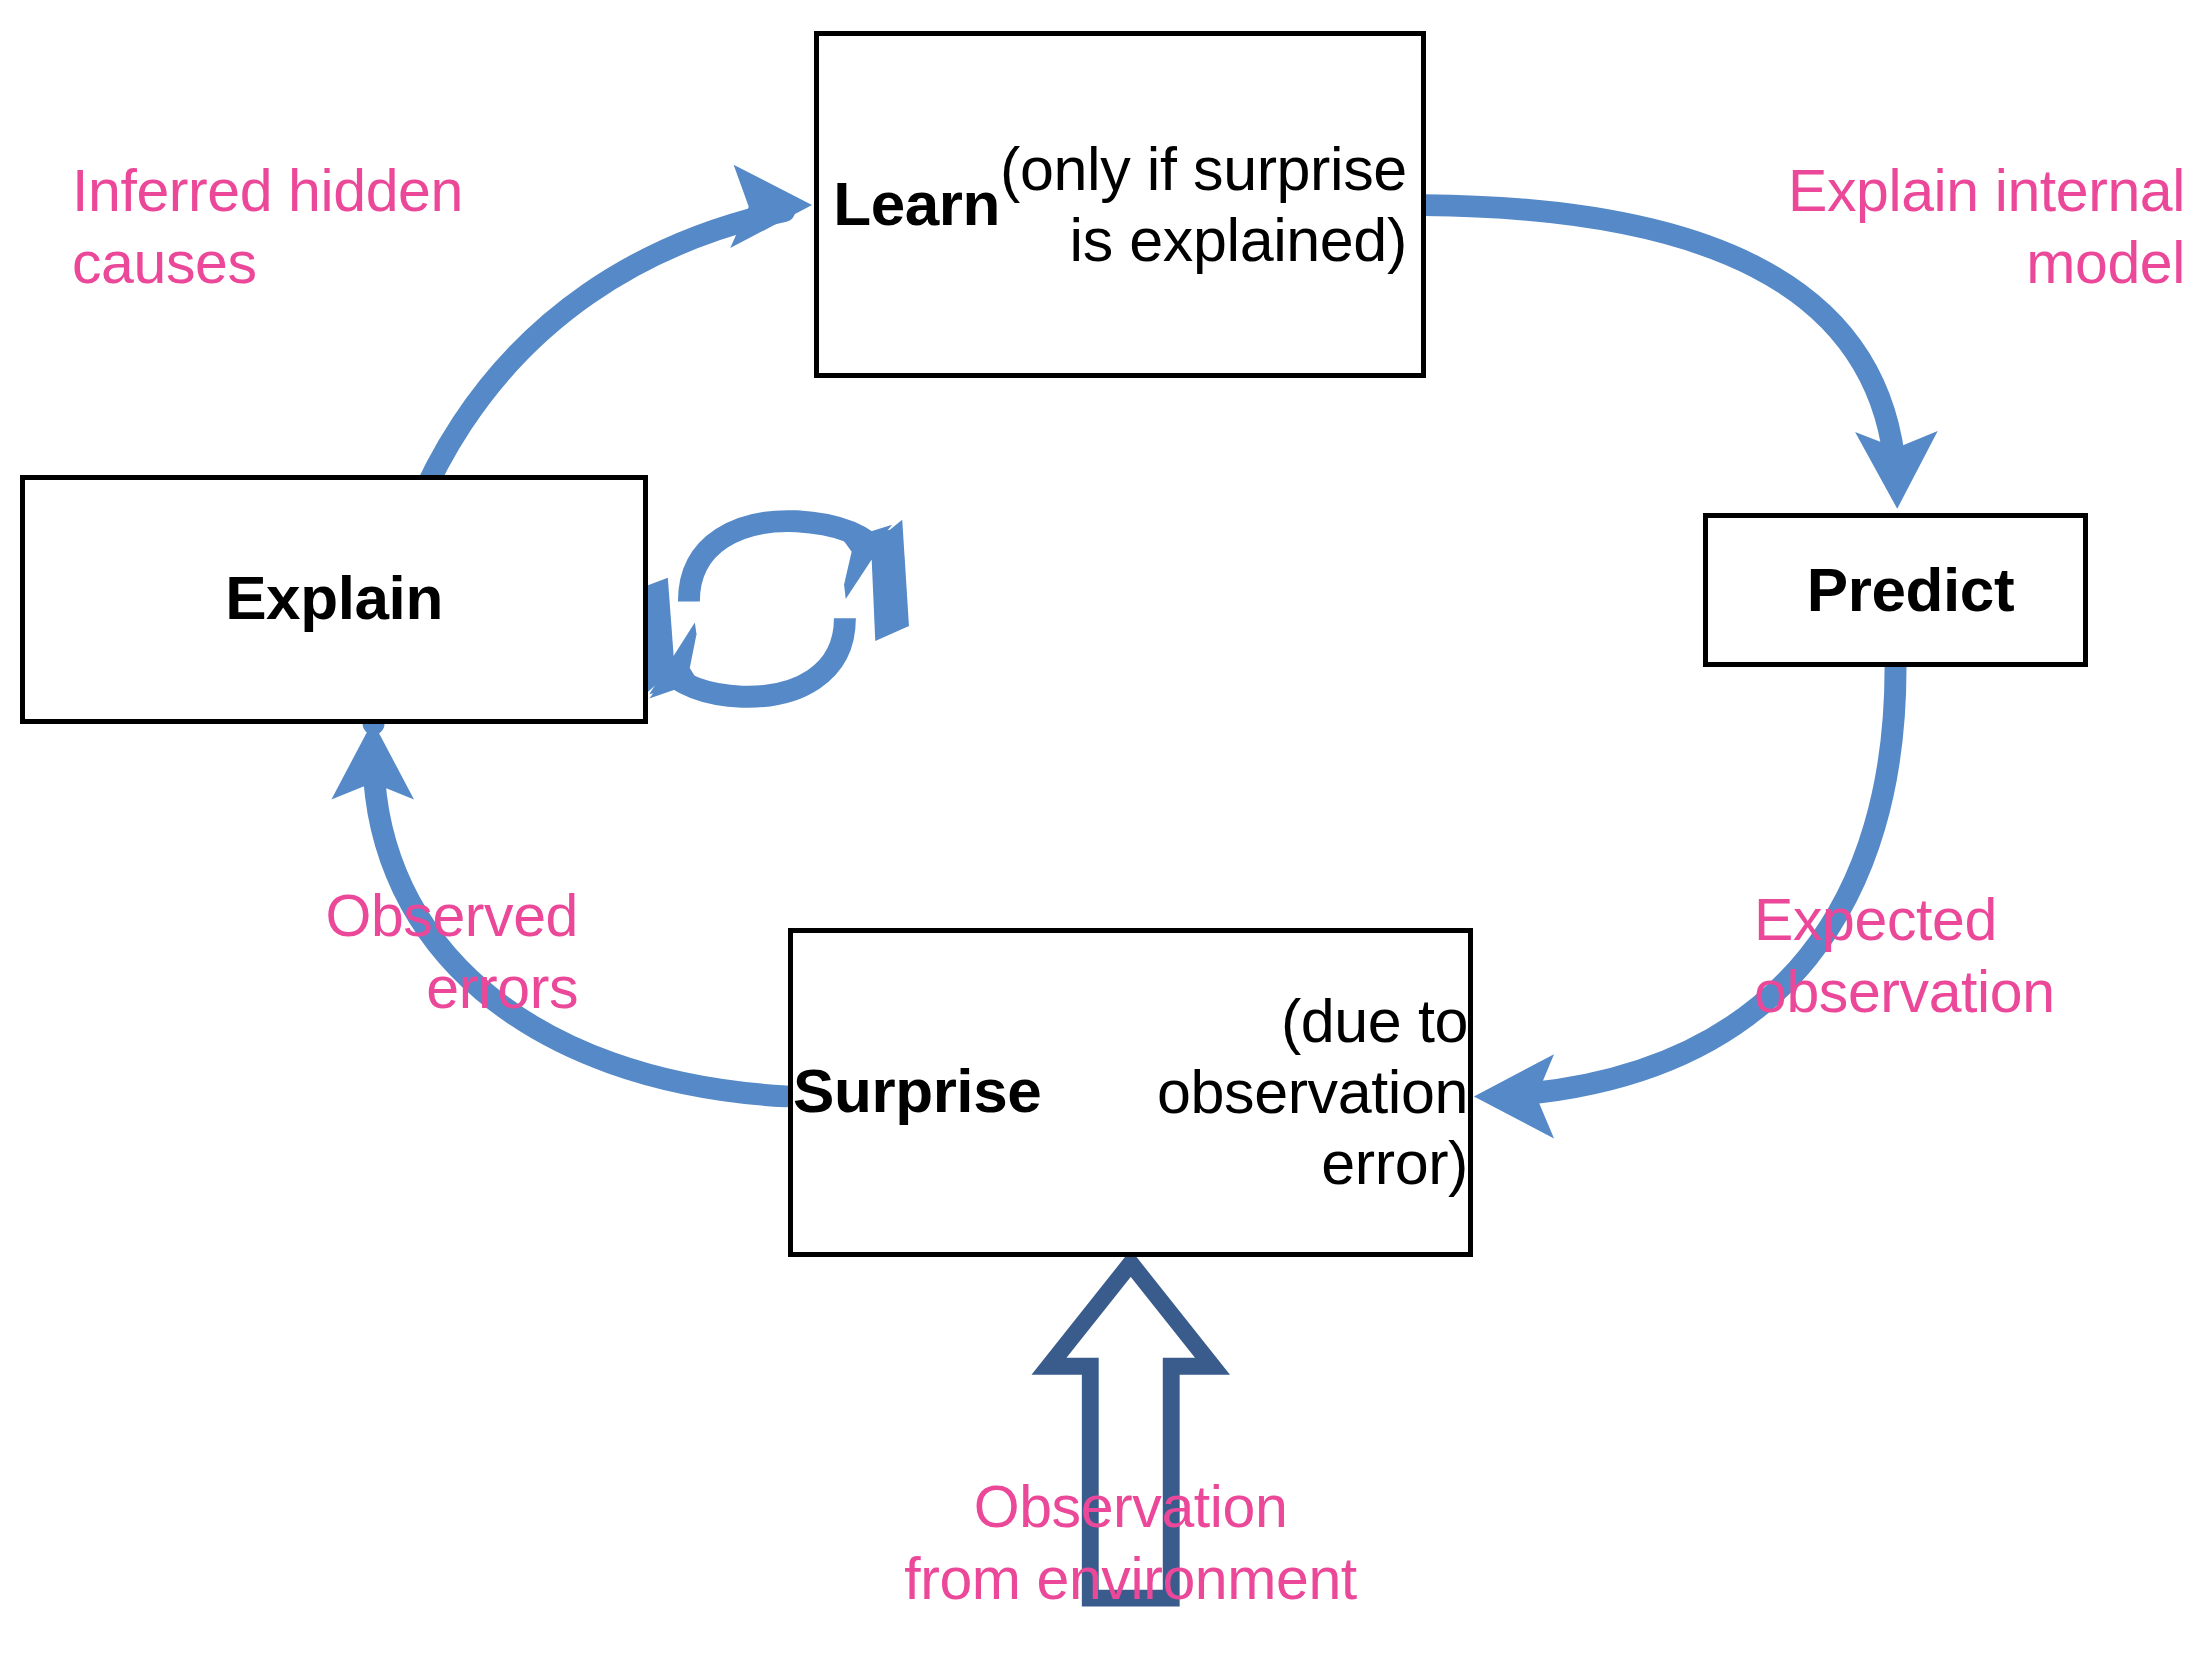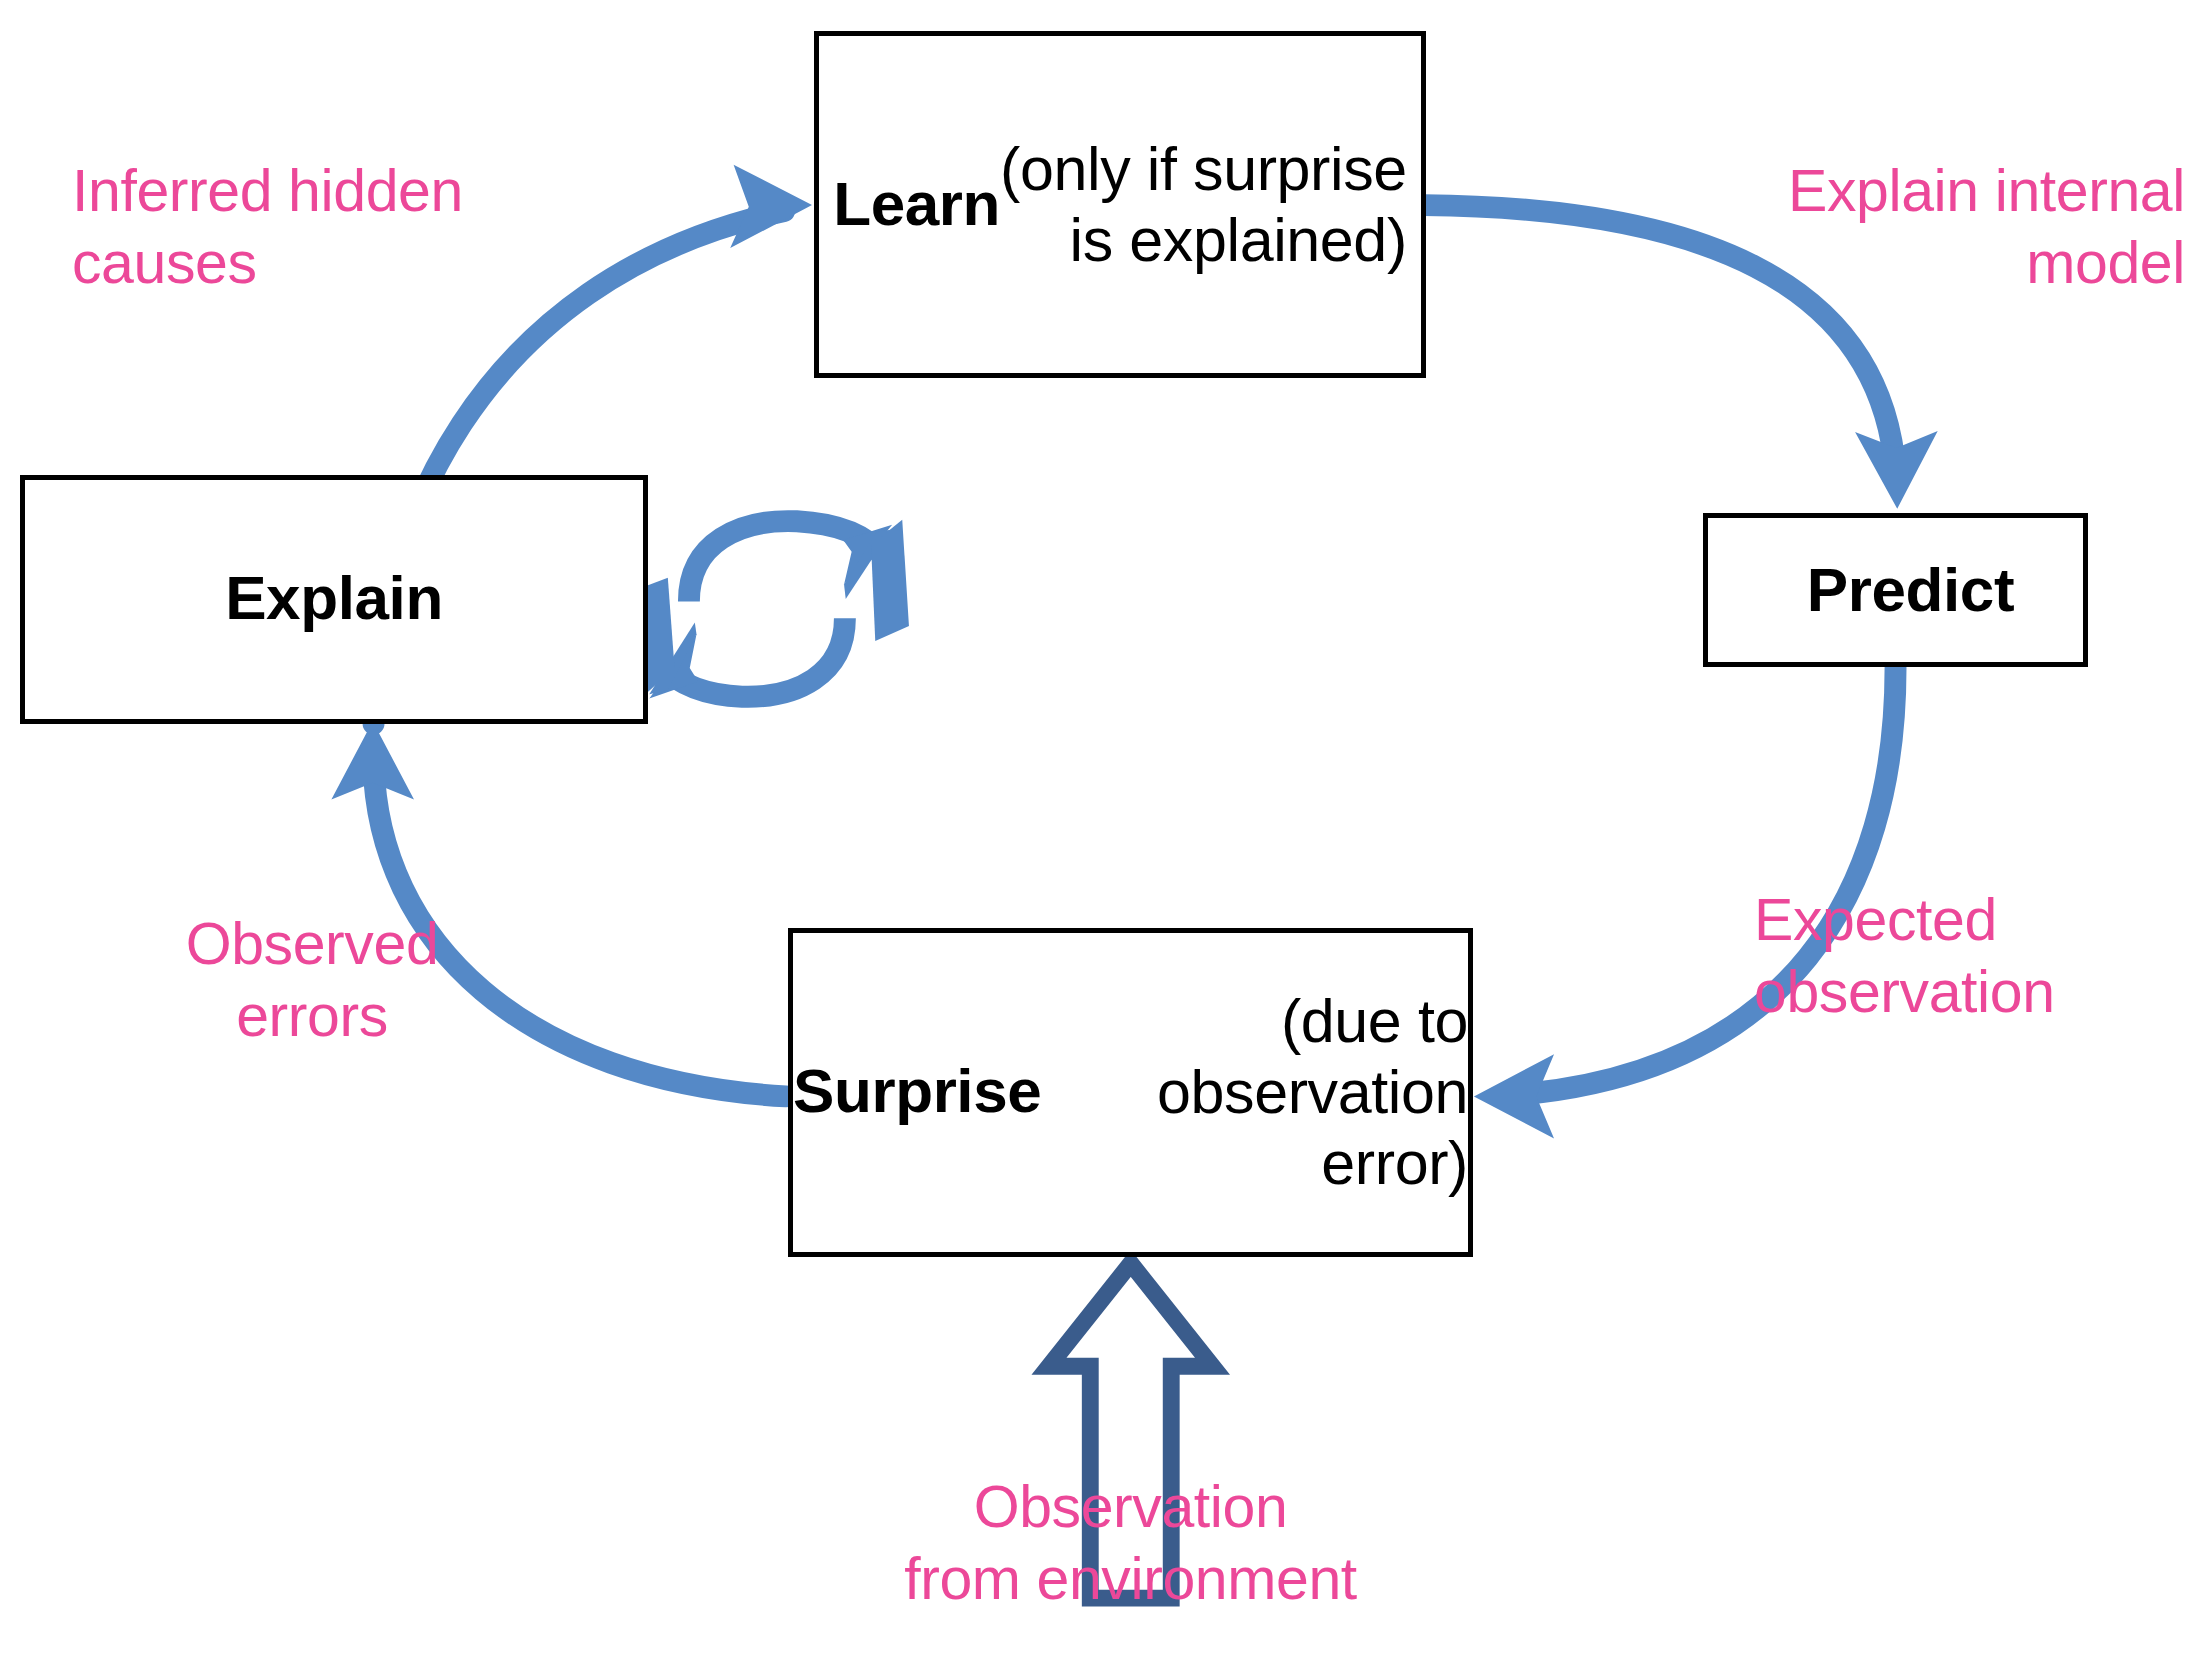--- a/index.html
+++ b/index.html
@@ -69,21 +69,21 @@
     position: absolute;
     font-size: 59px;
     line-height: 1.22;
     color: #ec4899;
     white-space: pre-line;
     letter-spacing: -0.4px;
     z-index: 4;
   }
   #label-inferred   { left: 72px;   top: 156px;  width: 540px; text-align: left; }
   #label-updated    { left: 1569px; top: 156px;  width: 616px; text-align: right; }
-  #label-observed   { left: 76px;  top: 881px; width: 472px; text-align: center; margin-top: 28px; }
+  #label-observed   { left: 106px;  top: 881px; width: 472px; text-align: right; }
   #label-expected   { left: 1754px; top: 885px; width: 439px; text-align: left; }
   #label-observation{ left: 810px;  top: 1472px; width: 641px; text-align: center; }
 </style>
 </head>
 <body>
 
 <div id="stage">
 
   <svg id="svg-layer" viewBox="0 0 2615 1980" xmlns="http://www.w3.org/2000/svg">
 

